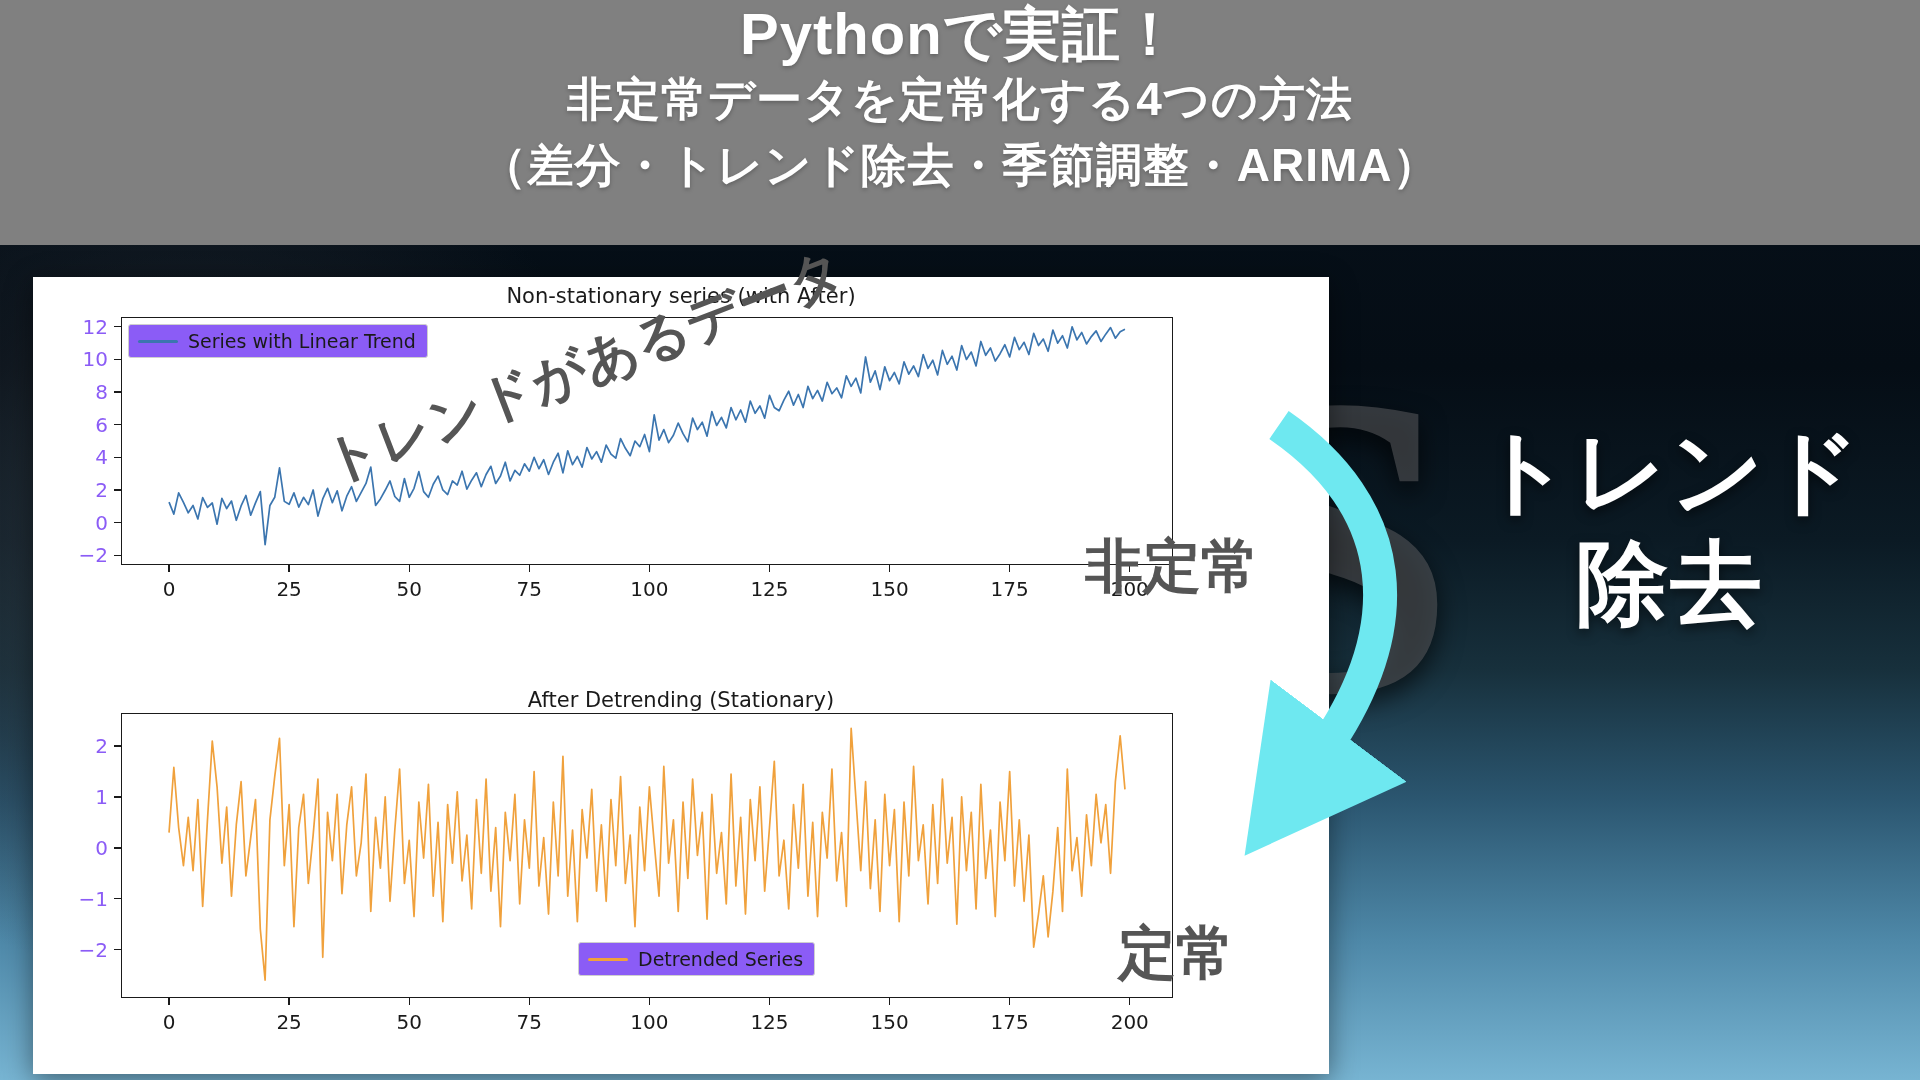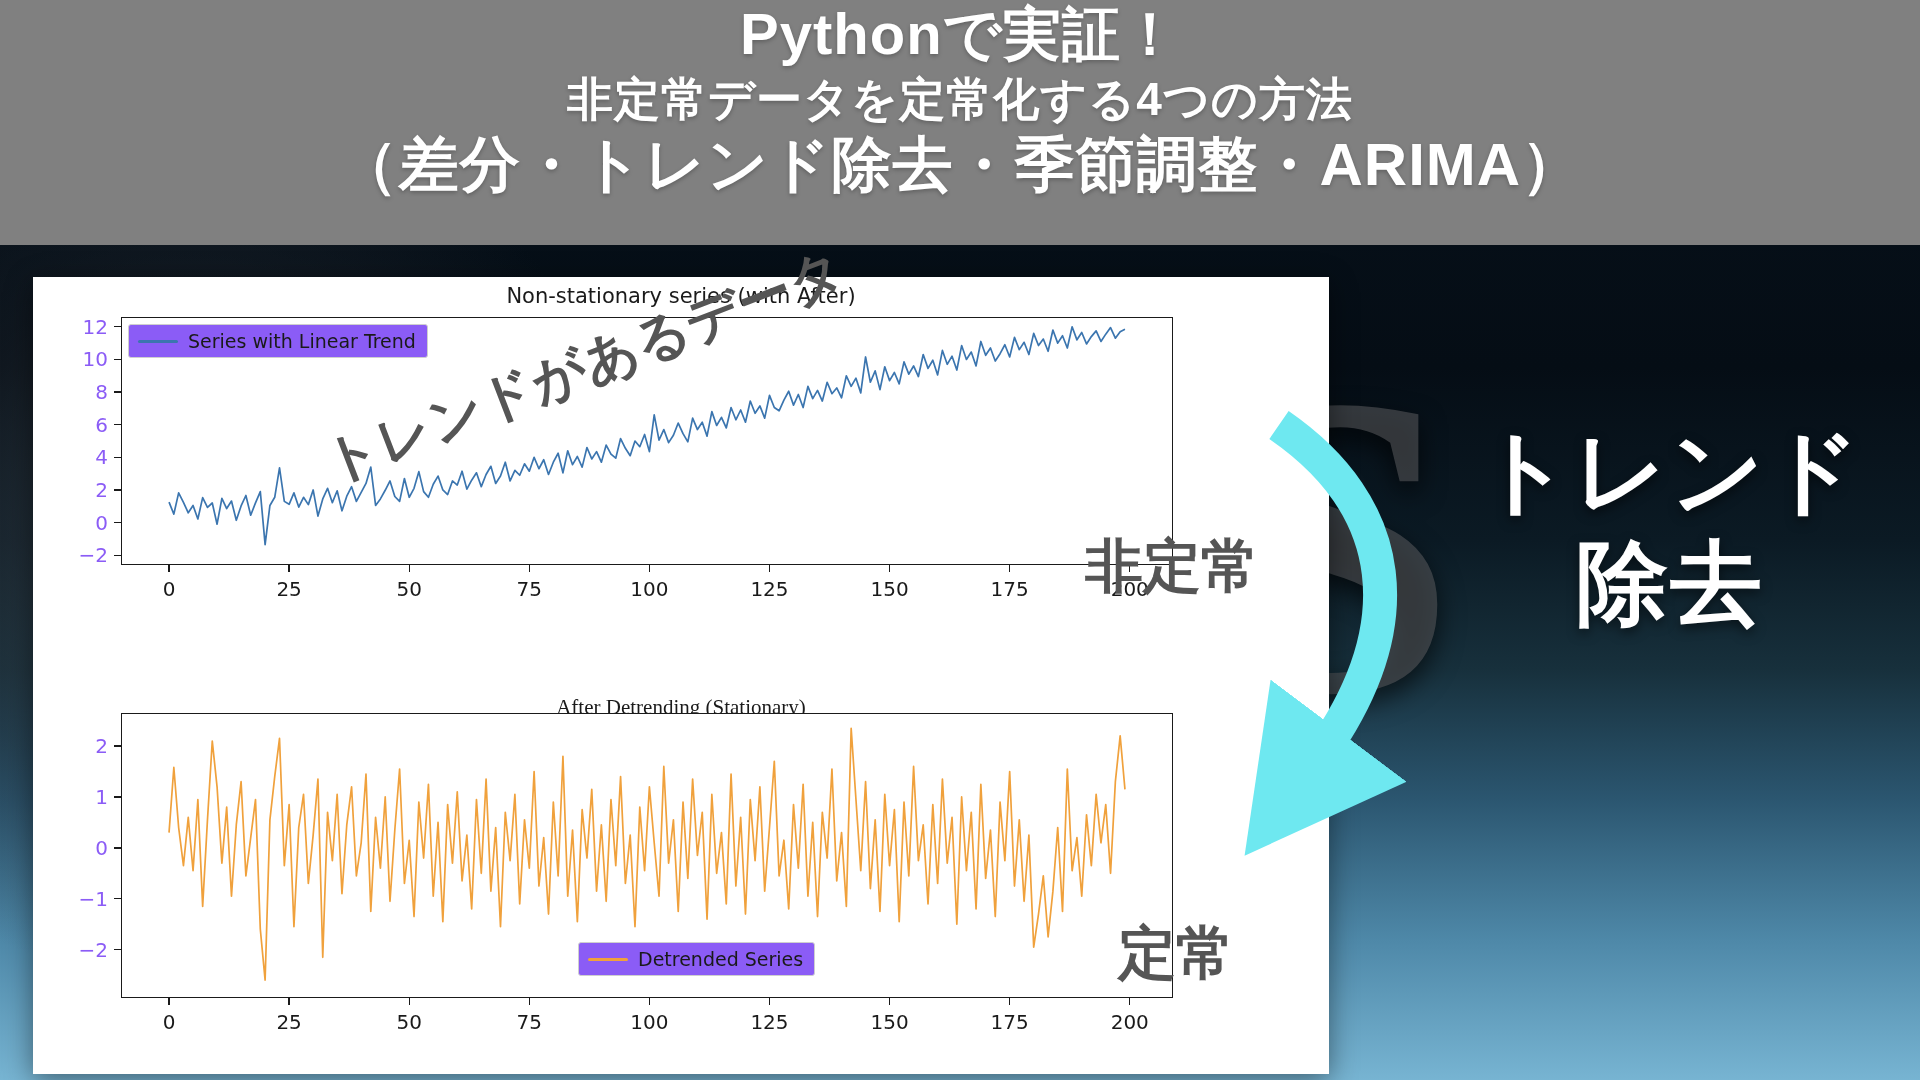--- a/index.html
+++ b/index.html
@@ -43,21 +43,21 @@
     background:#808080;
     display:flex;flex-direction:column;align-items:center;justify-content:flex-start;
     padding-top:2px;box-sizing:border-box;
   }
   .header .line{
     color:#fff;font-weight:bold;text-align:center;white-space:nowrap;
     text-shadow:0 2px 4px rgba(0,0,0,.25);
   }
   .header .l1{font-size:58px;line-height:64px;letter-spacing:1px;}
   .header .l2{font-size:46px;line-height:66px;letter-spacing:1px;}
-  .header .l3{font-size:60px;line-height:66px;letter-spacing:1px;}
+  .header .l3{font-size:46px;line-height:66px;letter-spacing:1px;}
 
   
   .figure-card{
     position:absolute;left:33px;top:277px;width:1296px;height:797px;
     background:#ffffff;box-shadow:0 6px 26px rgba(0,0,0,.45);
   }
 
   .axes{position:absolute;}
   .axes-title{
     position:absolute;left:0;width:100%;text-align:center;
@@ -173,21 +173,21 @@
       <div class="legend-box" id="legend-top" style="left:95px;top:47px;">
         <span class="legend-swatch" id="legend-top-swatch" style="background: rgb(59, 117, 175);"></span>
         <span class="legend-label">Series with Linear Trend</span>
       </div>
 
       <div class="anno-rot" style="left:307px;top:150px;transform:rotate(-21deg);">トレンドがあるデータ</div>
       <div class="anno-big" style="left:1052px;top:251px;">非定常</div>
     </div>
 
     <div class="axes" style="left:0;top:400px;width:1296px;height:397px;">
-      <div class="axes-title" style="top:18px;font-family:Liberation Serif, serif;">After Detrending (Stationary)</div>
+      <div class="axes-title" style="top:11px;">After Detrending (Stationary)</div>
       <div class="plot-frame" id="frame-bottom" style="left:88px;top:36px;width:1052px;height:285px;"></div>
       <svg class="chart-svg" id="svg-bottom" width="1296" height="397">
           <polyline points="136.04,155.60 140.84,90.46 145.64,150.51 150.45,188.68 155.25,140.33 160.05,193.77 164.86,122.52 169.66,229.39 174.47,142.88 179.27,63.99 184.07,109.79 188.88,186.13 193.68,130.15 198.48,219.21 203.29,147.96 208.09,104.71 212.89,198.86 217.70,160.69 222.50,122.52 227.31,252.29 232.11,303.19 236.91,142.88 241.72,99.62 246.52,61.45 251.32,188.68 256.13,127.61 260.93,249.75 265.74,150.51 270.54,117.43 275.34,206.49 280.15,158.14 284.95,102.16 289.75,280.29 294.56,135.24 299.36,183.59 304.16,117.43 308.97,216.67 313.77,147.96 318.58,109.79 323.38,198.86 328.18,165.78 332.99,97.07 337.79,234.48 342.59,140.33 347.40,191.22 352.20,119.97 357.00,224.30 361.81,153.05 366.61,91.98 371.42,206.49 376.22,163.23 381.02,239.57 385.83,125.06 390.63,181.04 395.43,107.25 400.24,219.21 405.04,145.42 409.84,244.66 414.65,127.61 419.45,186.13 424.26,114.88 429.06,203.95 433.86,158.14 438.67,231.94 443.47,122.52 448.27,196.31 453.08,102.16 457.88,214.13 462.68,150.51 467.49,249.75 472.29,135.24 477.10,183.59 481.90,117.43 486.70,226.85 491.51,142.88 496.31,191.22 501.11,94.53 505.92,209.04 510.72,160.69 515.53,237.03 520.33,125.06 525.13,198.86 529.94,79.26 534.74,219.21 539.54,153.05 544.35,244.66 549.15,132.70 553.95,181.04 558.76,112.34 563.56,214.13 568.37,147.96 573.17,224.30 577.97,122.52 582.78,188.68 587.58,99.62 592.38,206.49 597.19,158.14 601.99,249.75 606.79,130.15 611.60,193.77 616.40,109.79 621.21,165.78 626.01,219.21 630.81,89.44 635.62,186.13 640.42,142.88 645.22,234.48 650.03,125.06 654.83,201.40 659.63,102.16 664.44,178.50 669.24,135.24 674.05,242.12 678.85,117.43 683.65,196.31 688.46,155.60 693.26,226.85 698.06,97.07 702.87,209.04 707.67,140.33 712.47,237.03 717.28,122.52 722.08,183.59 726.89,109.79 731.69,214.13 736.49,150.51 741.30,84.35 746.10,198.86 750.90,163.23 755.71,231.94 760.51,127.61 765.32,191.22 770.12,107.25 774.92,219.21 779.73,145.42 784.53,239.57 789.33,135.24 794.14,181.04 798.94,91.98 803.74,203.95 808.55,155.60 813.35,229.39 818.16,51.27 822.96,122.52 827.76,193.77 832.57,104.71 837.37,211.58 842.17,142.88 846.98,234.48 851.78,117.43 856.58,188.68 861.39,132.70 866.19,244.66 871.00,125.06 875.80,198.86 880.60,89.44 885.41,183.59 890.21,147.96 895.01,226.85 899.82,127.61 904.62,206.49 909.42,102.16 914.23,186.13 919.03,140.33 923.84,247.21 928.64,119.97 933.44,193.77 938.25,135.24 943.05,231.94 947.85,107.25 952.66,201.40 957.46,153.05 962.26,239.57 967.07,125.06 971.87,183.59 976.68,94.53 981.48,209.04 986.28,142.88 991.09,224.30 995.89,158.14 1000.69,270.11 1005.50,237.03 1010.30,198.86 1015.11,259.93 1019.91,214.13 1024.71,150.51 1029.52,234.48 1034.32,91.98 1039.12,193.77 1043.93,160.69 1048.73,219.21 1053.53,137.79 1058.34,188.68 1063.14,117.43 1067.95,165.78 1072.75,127.61 1077.55,196.31 1082.36,104.71 1087.16,58.90 1091.96,112.34" fill="none" stroke="#F0A13C" stroke-width="1.7" stroke-linejoin="round"></polyline>
         </svg>
       <div id="ytick-bottom">
           <div class="ytick" style="left: 0px; width: 75px; top: 272.652px;">−2</div>
           <div class="ytick-mark" style="left: 81px; top: 271.952px;"></div>
           <div class="ytick" style="left: 0px; width: 75px; top: 221.759px;">−1</div>
           <div class="ytick-mark" style="left: 81px; top: 221.059px;"></div>
           <div class="ytick" style="left: 0px; width: 75px; top: 170.866px;">0</div>

